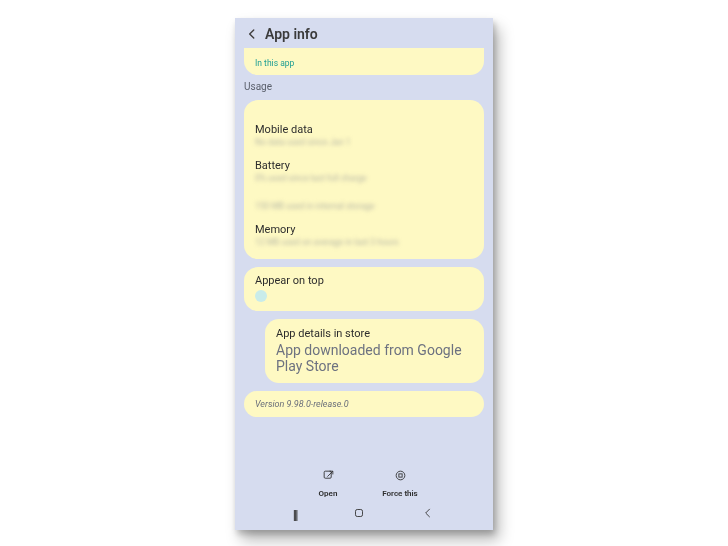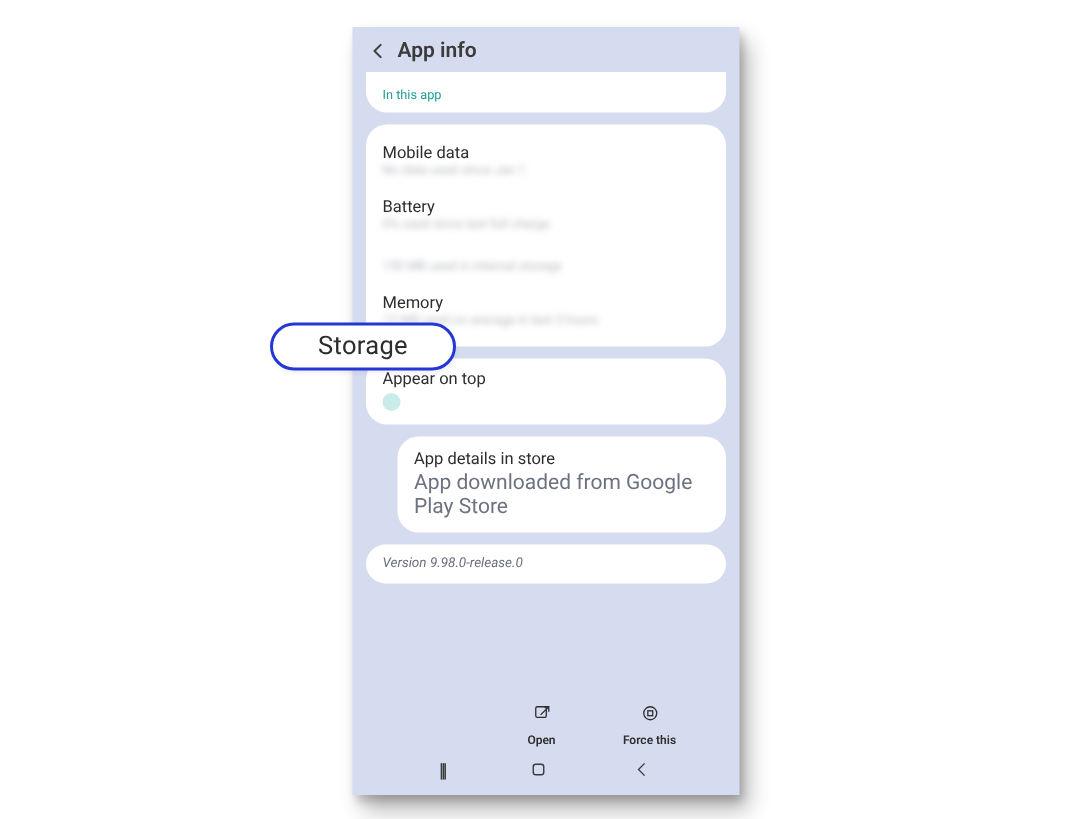--- a/index.html
+++ b/index.html
@@ -49,21 +49,21 @@
   .scroll {
     flex: 1;
     overflow: hidden;
     padding: 0 9px 0 9px;
     display: flex;
     flex-direction: column;
     gap: 8px;
   }
 
   .card {
-    background: #ffffff;
+    background: #fef9c3;
     border-radius: 14px;
     padding: 8px 11px;
   }
   .card.top {
     border-radius: 0 0 14px 14px;
     padding-top: 3px;
     padding-bottom: 5px;
   }
   .in-this-app {
     color: #1e9e94;
@@ -108,23 +108,23 @@
     font-style: italic;
   }
 
   .appear-indicator{
     width:12px;height:12px;border-radius:50%;
     background:#c9ecea;margin-top:3px;
   }
 
   .bottom-actions {
     display:flex;
-    justify-content: flex-end;
+    justify-content: center;
     align-items: center;
-    padding: 6px 24px 4px 6px;
+    padding: 6px 6px 4px 6px;
   }
   .action {
     display:flex;flex-direction:column;align-items:center;gap:3px;
     width:72px;
   }
   .action svg{width:13px;height:13px;stroke:#2d2d2d;fill:none;stroke-width:1.6}
   .action-label{font-size:8px;color:#2d2d2d;font-weight:600}
 
   .navbar {
     display:flex;justify-content:space-around;align-items:center;
@@ -168,22 +168,23 @@
       </span>
       <span class="title">App info</span>
     </div>
 
     <div class="scroll">
 
       <div class="card top">
         <span class="in-this-app">In this app</span>
       </div>
 
-
-      <div class="card" style="padding-top:7px;padding-bottom:7px;">
+      <div class="section-label">Usage</div>
+
+      <div class="card" style="padding-top:18px;padding-bottom:7px;">
         <div class="row">
           <div class="row-title">Mobile data</div>
           <div class="row-sub">No data used since Jan 1</div>
         </div>
         <div class="row">
           <div class="row-title">Battery</div>
           <div class="row-sub">0% used since last full charge</div>
         </div>
         <div class="row storage">
           <div class="row-sub">150 MB used in internal storage</div>
@@ -240,17 +241,14 @@
       </span>
       <span class="nav-icon">
         <svg viewBox="0 0 24 24">
             <path d="M15 5 L8 12 L15 19"></path>
           </svg>
       </span>
     </div>
 
   </div>
 
-  <div class="callout">
-    <span class="callout-text">Storage</span>
-  </div>
 
 </div>
 
 </body></html>

